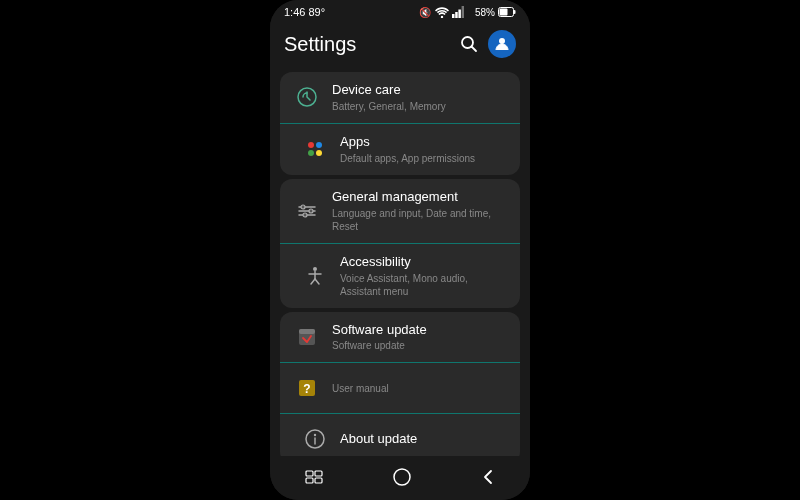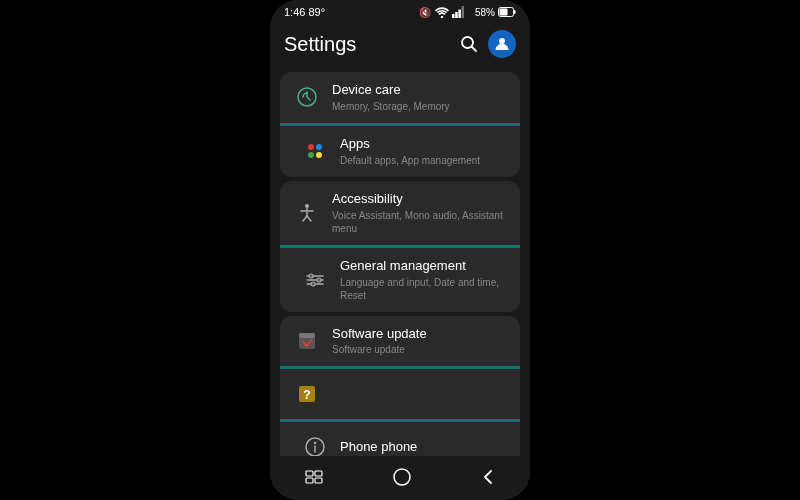--- a/index.html
+++ b/index.html
@@ -104,21 +104,21 @@
       border-radius: 12px;
       margin: 4px 10px;
       overflow: hidden;
     }
 
     .settings-item {
       display: flex;
       align-items: center;
       padding: 10px 12px;
       cursor: pointer;
-      border-bottom: 3px solid #0f766e;
+      border-bottom: 1px solid #0f766e;
       position: relative;
     }
 
     .settings-item:last-child {
       border-bottom: none;
       padding-left: 20px;
     }
 
     .item-icon {
       width: 30px;
@@ -233,74 +233,74 @@
       <div class="settings-item">
         <div class="item-icon">
           <svg width="22" height="22" viewBox="0 0 22 22" fill="none">
             <circle cx="11" cy="11" r="9" stroke="#4caf90" stroke-width="1.5"></circle>
             <path d="M11 6v5l3 3" stroke="#4caf90" stroke-width="1.5" stroke-linecap="round"></path>
             <path d="M7 11c0-2.2 1.8-4 4-4" stroke="#4caf90" stroke-width="1.5" stroke-linecap="round"></path>
           </svg>
         </div>
         <div class="item-text">
           <div class="item-title">Device care</div>
-          <div class="item-subtitle">Memory, Storage, Memory</div>
+          <div class="item-subtitle">Battery, General, Memory</div>
         </div>
       </div>
 
       <div class="settings-item">
         <div class="item-icon">
           <svg width="22" height="22" viewBox="0 0 22 22">
             <circle cx="7" cy="7" r="3" fill="#e53935"></circle>
             <circle cx="15" cy="7" r="3" fill="#1e88e5"></circle>
             <circle cx="7" cy="15" r="3" fill="#43a047"></circle>
             <circle cx="15" cy="15" r="3" fill="#fdd835"></circle>
           </svg>
         </div>
         <div class="item-text">
           <div class="item-title">Apps</div>
-          <div class="item-subtitle">Default apps, App management</div>
+          <div class="item-subtitle">Default apps, App permissions</div>
         </div>
       </div>
     </div>
 
     <div class="settings-group">
-
-      <div class="settings-item">
-        <div class="item-icon">
-          <svg width="22" height="22" viewBox="0 0 22 22" fill="none">
-            <circle cx="11" cy="4" r="2" fill="#aaa"></circle>
-            <line x1="11" y1="6" x2="11" y2="14" stroke="#aaa" stroke-width="1.5"></line>
-            <line x1="5" y1="9" x2="17" y2="9" stroke="#aaa" stroke-width="1.5" stroke-linecap="round"></line>
-            <line x1="11" y1="14" x2="7" y2="19" stroke="#aaa" stroke-width="1.5" stroke-linecap="round"></line>
-            <line x1="11" y1="14" x2="15" y2="19" stroke="#aaa" stroke-width="1.5" stroke-linecap="round"></line>
-          </svg>
-        </div>
-        <div class="item-text">
-          <div class="item-title">Accessibility</div>
-          <div class="item-subtitle">Voice Assistant, Mono audio, Assistant menu</div>
-        </div>
-      </div>
 
       <div class="settings-item">
         <div class="item-icon">
           <svg width="22" height="22" viewBox="0 0 22 22" fill="none">
             <line x1="3" y1="7" x2="19" y2="7" stroke="#aaa" stroke-width="1.5" stroke-linecap="round"></line>
             <line x1="3" y1="11" x2="19" y2="11" stroke="#aaa" stroke-width="1.5" stroke-linecap="round"></line>
             <line x1="3" y1="15" x2="19" y2="15" stroke="#aaa" stroke-width="1.5" stroke-linecap="round"></line>
             <circle cx="7" cy="7" r="2" fill="#555" stroke="#aaa" stroke-width="1.2"></circle>
             <circle cx="15" cy="11" r="2" fill="#555" stroke="#aaa" stroke-width="1.2"></circle>
             <circle cx="9" cy="15" r="2" fill="#555" stroke="#aaa" stroke-width="1.2"></circle>
           </svg>
         </div>
         <div class="item-text">
           <div class="item-title">General management</div>
           <div class="item-subtitle">Language and input, Date and time, Reset</div>
         </div>
       </div>
+
+      <div class="settings-item">
+        <div class="item-icon">
+          <svg width="22" height="22" viewBox="0 0 22 22" fill="none">
+            <circle cx="11" cy="4" r="2" fill="#aaa"></circle>
+            <line x1="11" y1="6" x2="11" y2="14" stroke="#aaa" stroke-width="1.5"></line>
+            <line x1="5" y1="9" x2="17" y2="9" stroke="#aaa" stroke-width="1.5" stroke-linecap="round"></line>
+            <line x1="11" y1="14" x2="7" y2="19" stroke="#aaa" stroke-width="1.5" stroke-linecap="round"></line>
+            <line x1="11" y1="14" x2="15" y2="19" stroke="#aaa" stroke-width="1.5" stroke-linecap="round"></line>
+          </svg>
+        </div>
+        <div class="item-text">
+          <div class="item-title">Accessibility</div>
+          <div class="item-subtitle">Voice Assistant, Mono audio, Assistant menu</div>
+        </div>
+      </div>
     </div>
 
     <div class="settings-group">
 
       <div class="settings-item">
         <div class="item-icon">
           <svg width="22" height="22" viewBox="0 0 22 22" fill="none">
             <rect x="3" y="3" width="16" height="16" rx="2" fill="#555"></rect>
             <path d="M7 12l4 4 4-6" stroke="#e53935" stroke-width="1.8" stroke-linecap="round" stroke-linejoin="round"></path>
             <rect x="3" y="3" width="16" height="5" rx="2" fill="#777"></rect>
@@ -313,33 +313,34 @@
       </div>
 
       <div class="settings-item">
         <div class="item-icon">
           <svg width="22" height="22" viewBox="0 0 22 22" fill="none">
             <rect x="3" y="3" width="16" height="16" rx="2" fill="#c49a00" opacity="0.8"></rect>
             <text x="11" y="16" text-anchor="middle" font-size="12" fill="white" font-weight="bold">?</text>
           </svg>
         </div>
         <div class="item-text">
+          <div class="item-subtitle">User manual</div>
         </div>
       </div>
 
       <div class="settings-item">
         <div class="item-icon">
           <svg width="22" height="22" viewBox="0 0 22 22" fill="none">
             <circle cx="11" cy="11" r="9" stroke="#aaa" stroke-width="1.5"></circle>
             <circle cx="11" cy="7" r="1.2" fill="#aaa"></circle>
             <line x1="11" y1="10" x2="11" y2="16" stroke="#aaa" stroke-width="1.5" stroke-linecap="round"></line>
           </svg>
         </div>
         <div class="item-text">
-          <div class="item-title">Phone phone</div>
+          <div class="item-title">About update</div>
         </div>
       </div>
 
     </div>
 
   </div>
 
   <div class="nav-bar">
     <span class="nav-btn">
       <svg width="18" height="14" viewBox="0 0 18 14" fill="white">

